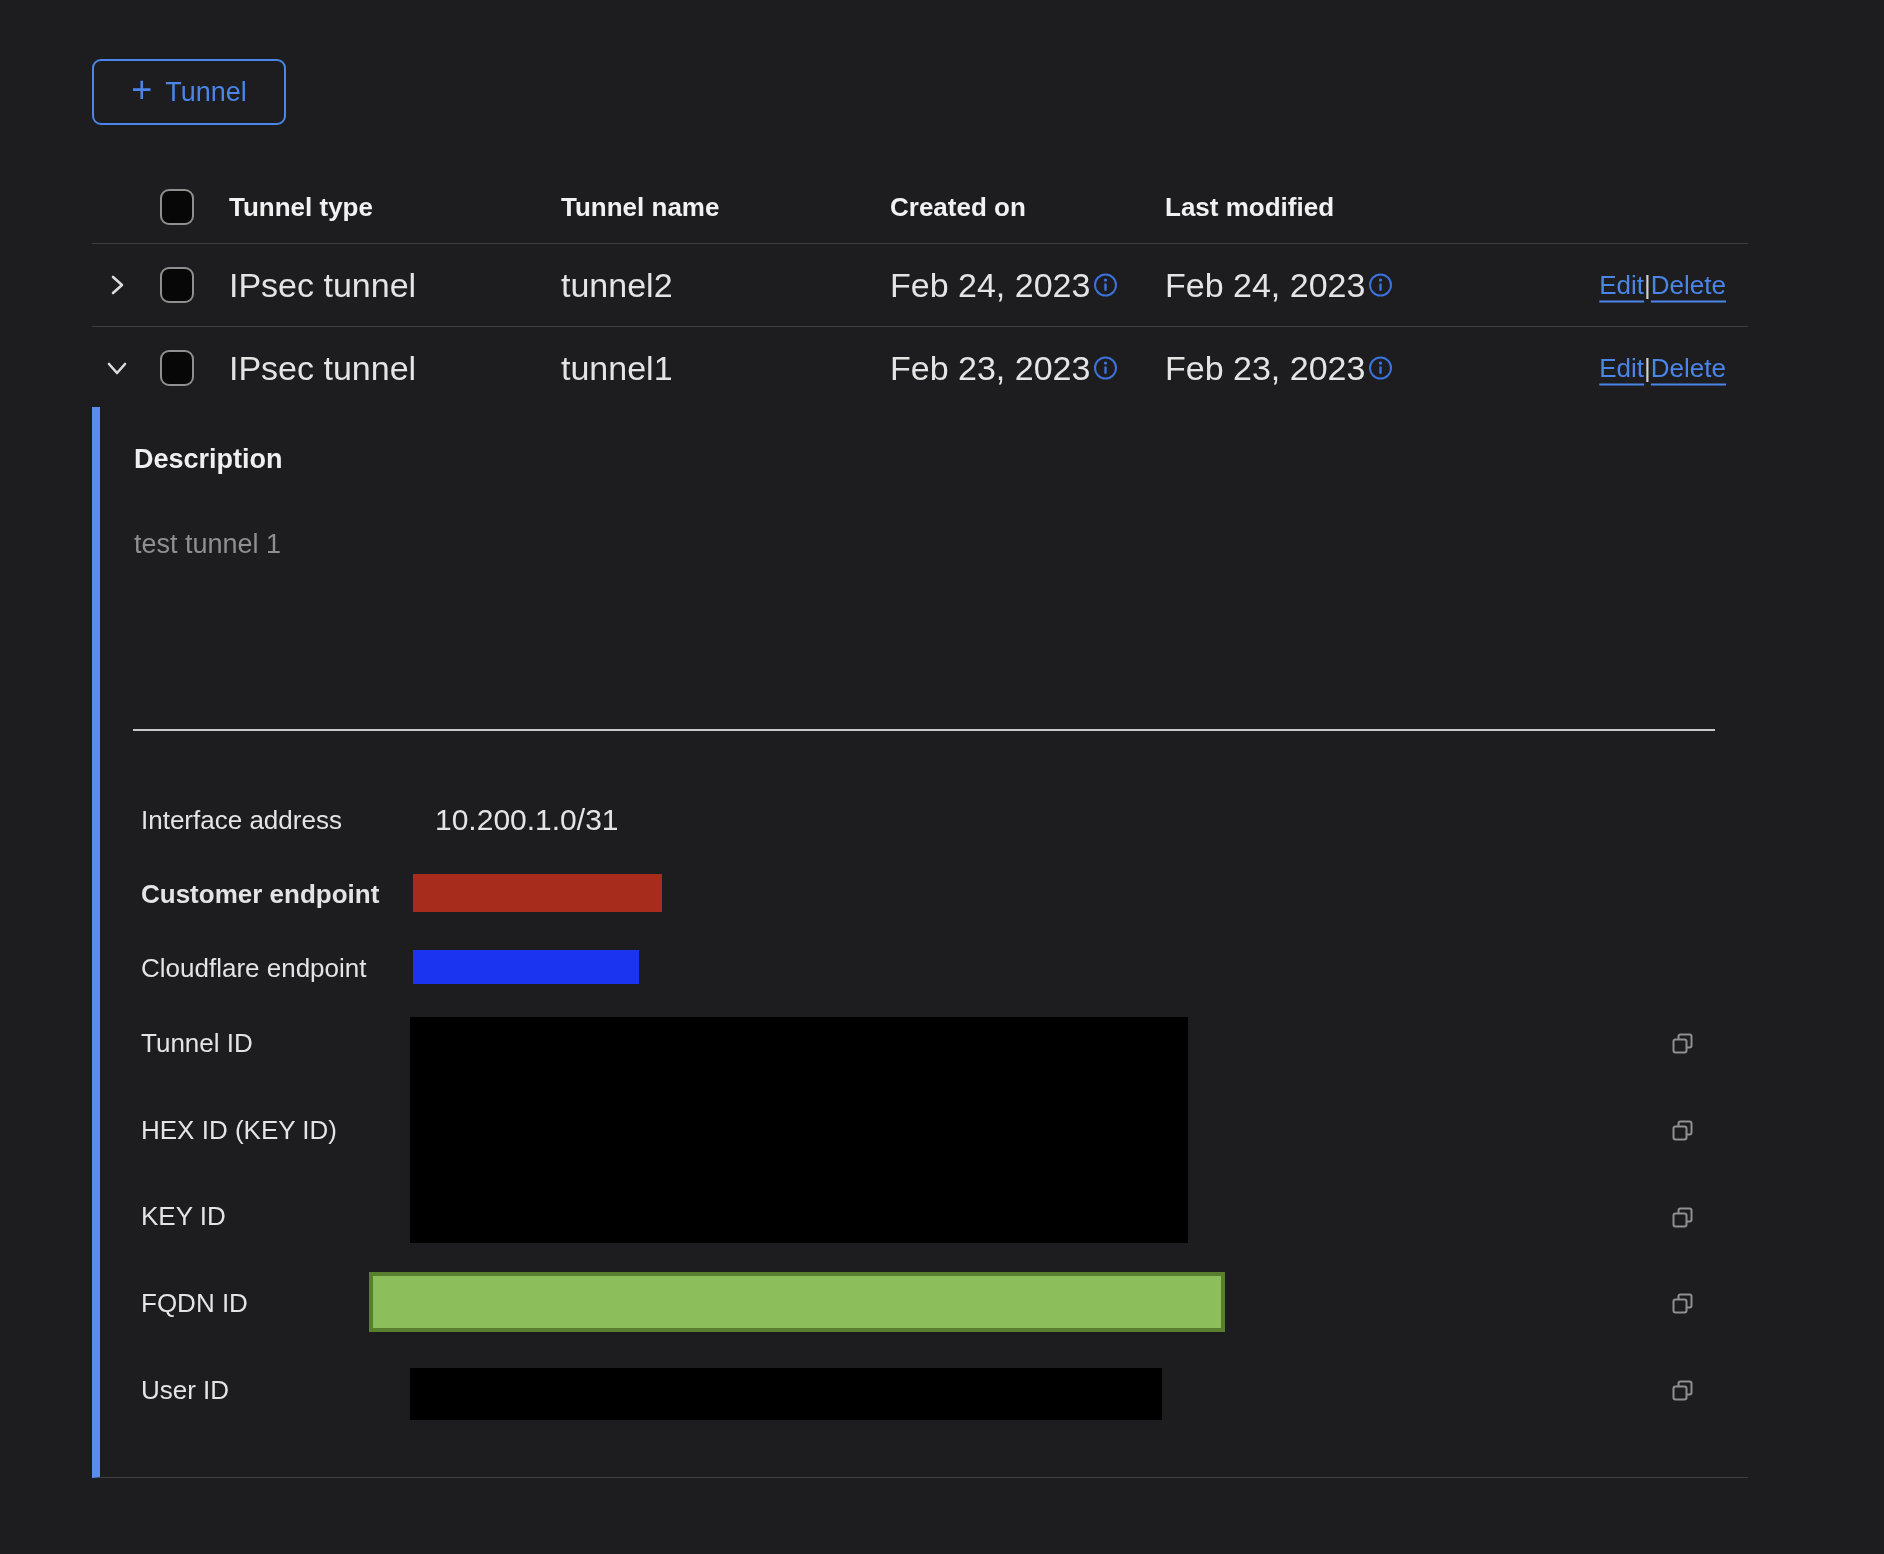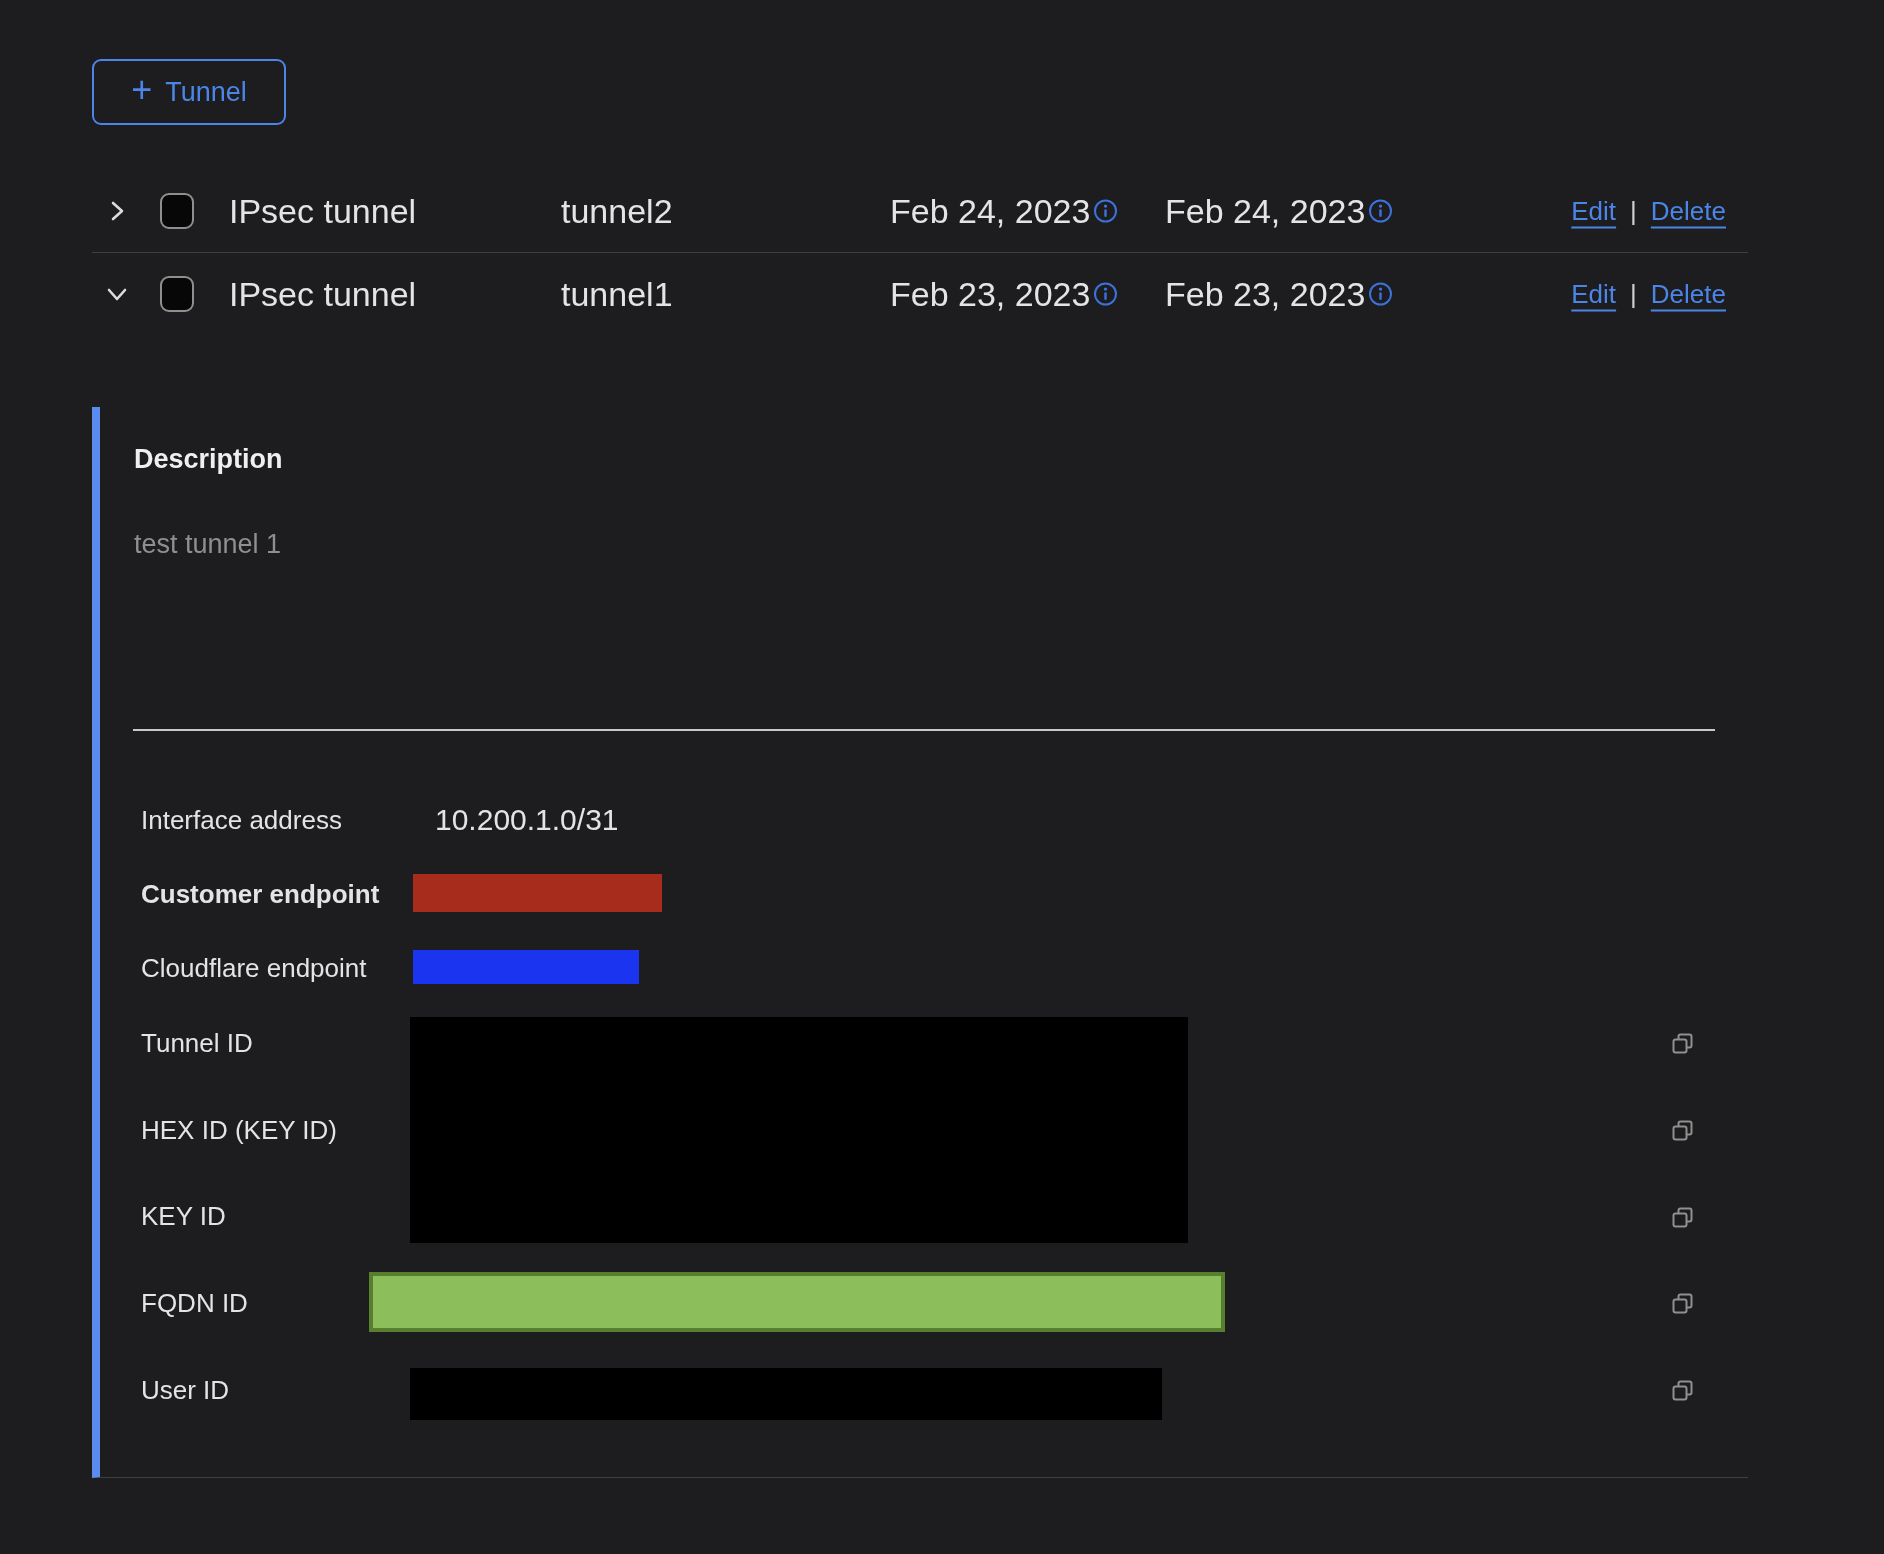--- a/index.html
+++ b/index.html
@@ -18,21 +18,21 @@
   .t-row{position:relative;height:82px;border-bottom:1px solid #3f3f41;}
   .t-header{height:73px;}
   .t-row.no-border{border-bottom:none;}
   .cell{position:absolute;top:50%;transform:translateY(-50%);white-space:nowrap;}
   .c-chevron{left:10px;width:30px;display:flex;justify-content:center;cursor:pointer;}
   .c-check{left:68px;display:flex;}
   .c-type{left:137px;}
   .c-name{left:469px;}
   .c-created{left:798px;}
   .c-modified{left:1073px;}
-  .c-actions{right:22px;display:flex;align-items:center;gap:14px;}
+  .c-actions{right:22px;display:flex;align-items:center;}
   .th{font-size:26px;font-weight:700;color:#f1f1f1;}
   .td{font-size:34px;color:#e4e4e4;}
   .checkbox{width:30px;height:32px;border:2px solid #8f8f8f;border-radius:9px;
             background:#070707;display:inline-block;cursor:pointer;}
   .date-cell{display:flex;align-items:center;gap:3px;}
   .link{color:#4a85e7;font-size:26px;text-decoration:underline;
         text-underline-offset:7px;text-decoration-thickness:2px;cursor:pointer;}
   .pipe{color:#d0d0d0;font-size:26px;}
 
   
@@ -60,20 +60,29 @@
 
 <div class="screen">
 
   <button class="create-btn">
     <span class="create-plus">+</span>
     <span>Tunnel</span>
   </button>
 
   <div class="table">
 
+    <div class="t-row t-header">
+      <span class="cell c-check">
+          <span class="checkbox"></span>
+        </span>
+      <span class="cell c-type th">Tunnel type</span>
+      <span class="cell c-name th">Tunnel name</span>
+      <span class="cell c-created th">Created on</span>
+      <span class="cell c-modified th">Last modified</span>
+    </div>
 
     <div class="t-row">
       <span class="cell c-chevron">
         <svg width="26" height="26" viewBox="0 0 26 26">
             <polyline points="9,5 18,13 9,21" fill="none" stroke="#dcdcdc" stroke-width="2.6" stroke-linecap="round" stroke-linejoin="round"></polyline>
           </svg>
       </span>
       <span class="cell c-check">
           <span class="checkbox"></span>
         </span>

